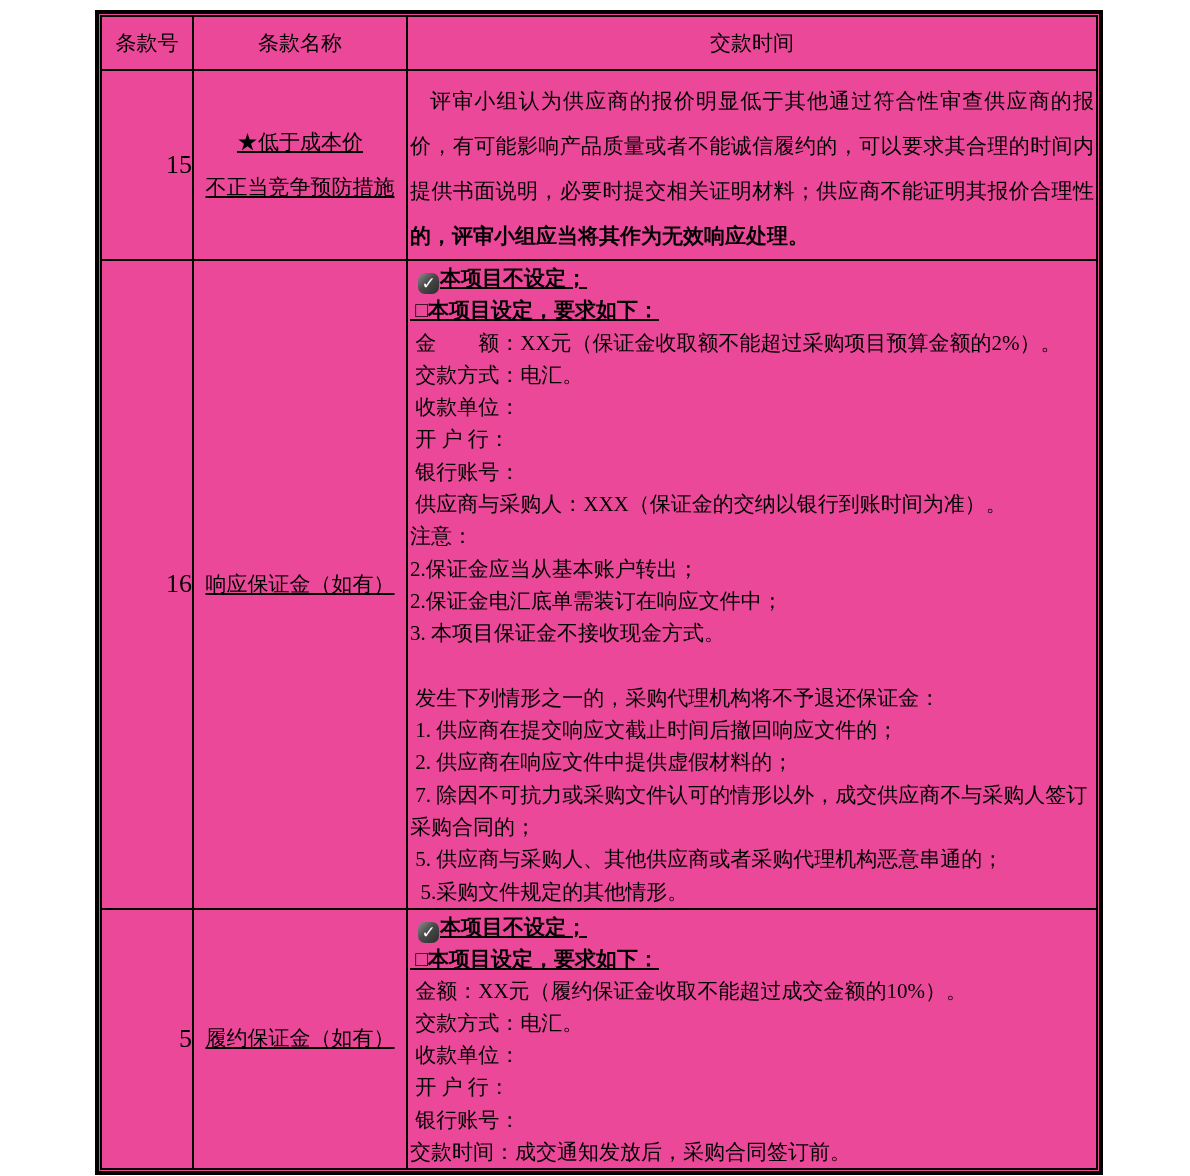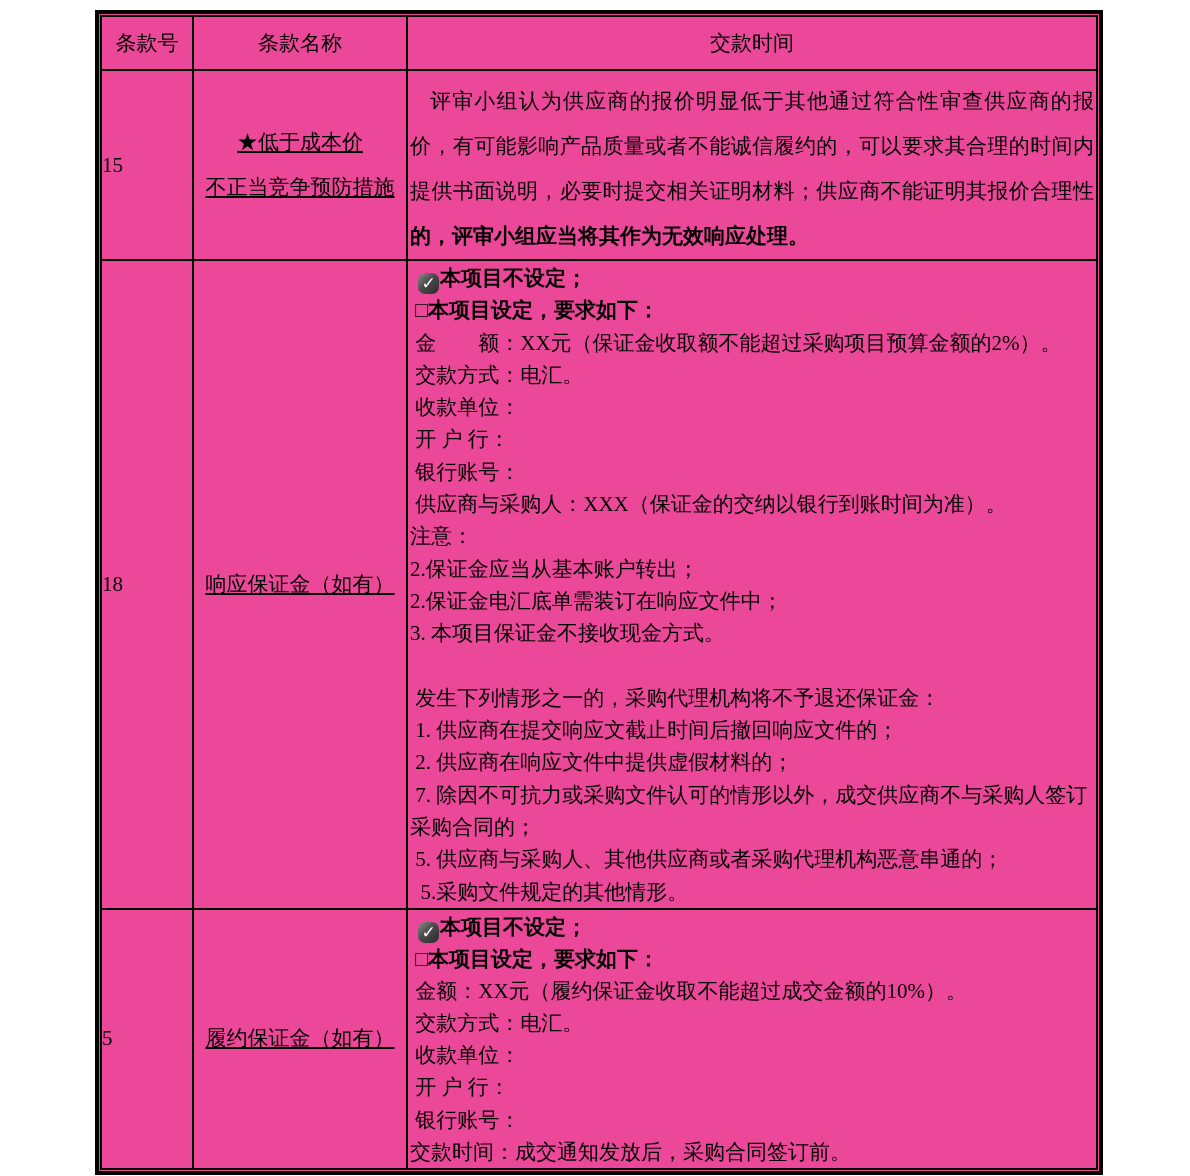--- a/index.html
+++ b/index.html
@@ -36,37 +36,37 @@
     padding: 0;
   }
   .clause-table thead th {
     height: 52px;
     font-weight: normal;
     font-size: 21px;
     text-align: center;
     vertical-align: middle;
   }
   td.num {
-    text-align: left;
+    text-align: right;
     vertical-align: middle;
-    font-size: 21px;
+    font-size: 26px;
   }
   td.name {
     text-align: center;
     vertical-align: middle;
     font-size: 21px;
   }
   .name-line { line-height: 45px; text-decoration: underline; }
   td.desc {
     vertical-align: top;
     font-size: 21px;
     padding: 1px 10px 0 2px;
   }
   .desc-line { white-space: pre; }
-  .desc-line.b { font-weight: 700; }
+  .desc-line.b { font-weight: 700; text-decoration: underline; }
 
   
   tr.row-15 { height: 190px; }
   tr.row-16 { height: 647px; }
   tr.row-17 { height: 257px; }
   .row-15 td.desc { padding-top: 8px; padding-right: 2px; }
   .row-15 .desc-line {
     line-height: 45px;
     white-space: normal;
     text-align: justify;
@@ -120,21 +120,21 @@
               <div class="name-line">不正当竞争预防措施</div>
             </td>
             <td class="desc">
               <div class="desc-line first"><span class="txt">评审小组认为供应商的报价明显低于其他通过符合性审查供应商的报</span></div>
               <div class="desc-line"><span class="txt">价，有可能影响产品质量或者不能诚信履约的，可以要求其合理的时间内</span></div>
               <div class="desc-line"><span class="txt">提供书面说明，必要时提交相关证明材料；供应商不能证明其报价合理性</span></div>
               <div class="desc-line last"><span class="txt">的，评审小组应当将其作为无效响应处理。</span></div>
             </td>
           </tr>
           <tr class="row row-16">
-            <td class="num">18</td>
+            <td class="num">16</td>
             <td class="name">
               <div class="name-line">响应保证金（如有）</div>
             </td>
             <td class="desc">
               <div class="desc-line b first"><span class="cbx">✓</span><span class="txt">本项目不设定；</span></div>
               <div class="desc-line b"><span class="txt"> □本项目设定，要求如下：</span></div>
               <div class="desc-line"><span class="txt"> 金　　额：XX元（保证金收取额不能超过采购项目预算金额的2%）。</span></div>
               <div class="desc-line"><span class="txt"> 交款方式：电汇。</span></div>
               <div class="desc-line"><span class="txt"> 收款单位：</span></div>
               <div class="desc-line"><span class="txt"> 开 户 行：</span></div>

